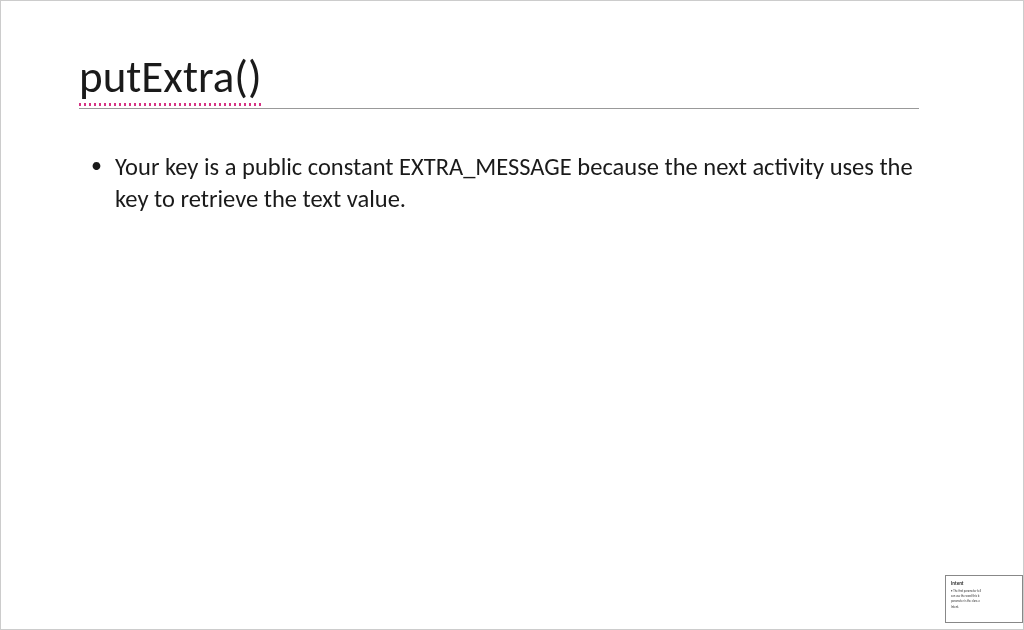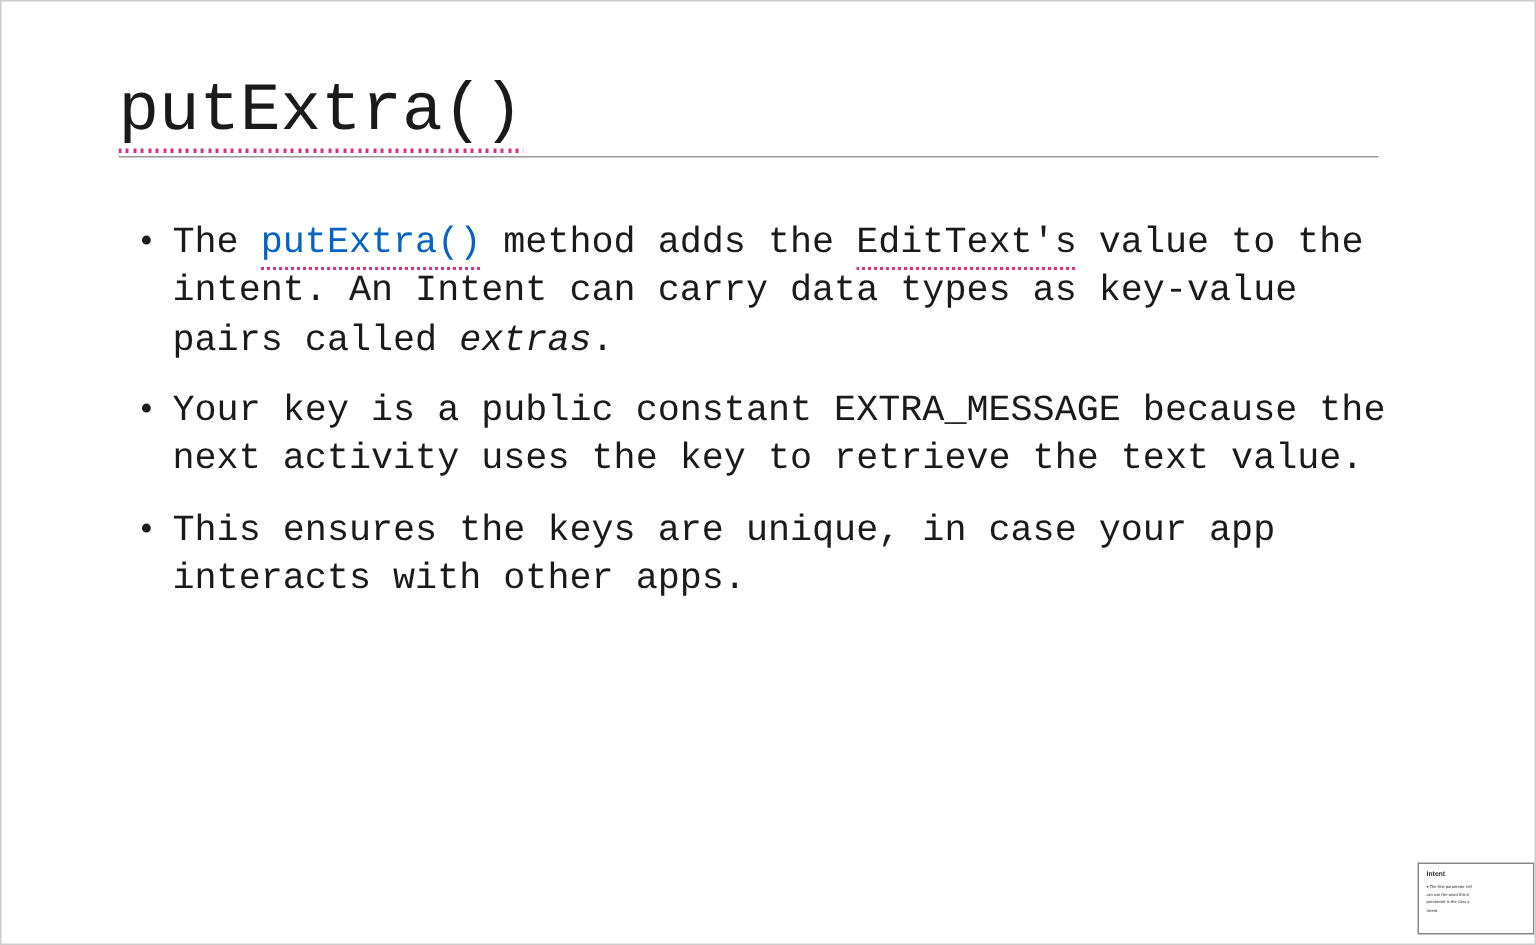--- a/index.html
+++ b/index.html
@@ -12,21 +12,20 @@
       background: #ffffff;
       width: 1024px;
       height: 630px;
       position: relative;
       border: 1px solid #ccc;
     }
     .slide {
       padding: 48px 78px 40px 78px;
       width: 100%;
       height: 100%;
-      font-family: Liberation Mono, monospace;
     }
     .title {
       font-size: 45px;
       font-weight: 400;
       color: #1a1a1a;
       border-bottom: 1px solid #999;
       padding-bottom: 4px;
       margin-bottom: 42px;
       display: inline-block;
       min-width: 840px;
@@ -128,27 +127,21 @@
 </head>
 <body>
 
 <div class="slide">
   <h1 class="title">
     <span class="title-text">putExtra()</span>
   </h1>
 
   <ul class="bullets">
     <li>
-      <span>The </span><a href="#" class="link"><span class="spell-err">putExtra()</span></a><span> method adds the </span><span class="spell-err">EditText's</span><span> value to the intent. An Intent can carry data types as key-value pairs called </span><span class="italic">extras</span><span>.</span>
-    </li>
-    <li>
       <span>Your key is a public constant EXTRA_MESSAGE because the next activity uses the key to retrieve the text value.</span>
-    </li>
-    <li>
-      <span>This ensures the keys are unique, in case your app interacts with other apps.</span>
     </li>
   </ul>
 </div>
 
 <div class="thumbnail">
   <div class="thumb-title">Intent</div>
   <div class="thumb-line">• The first parameter tell</div>
   <div class="thumb-line">can use the word this b</div>
   <div class="thumb-line">parameter is the class a</div>
   <div class="thumb-line">Intent.</div>

